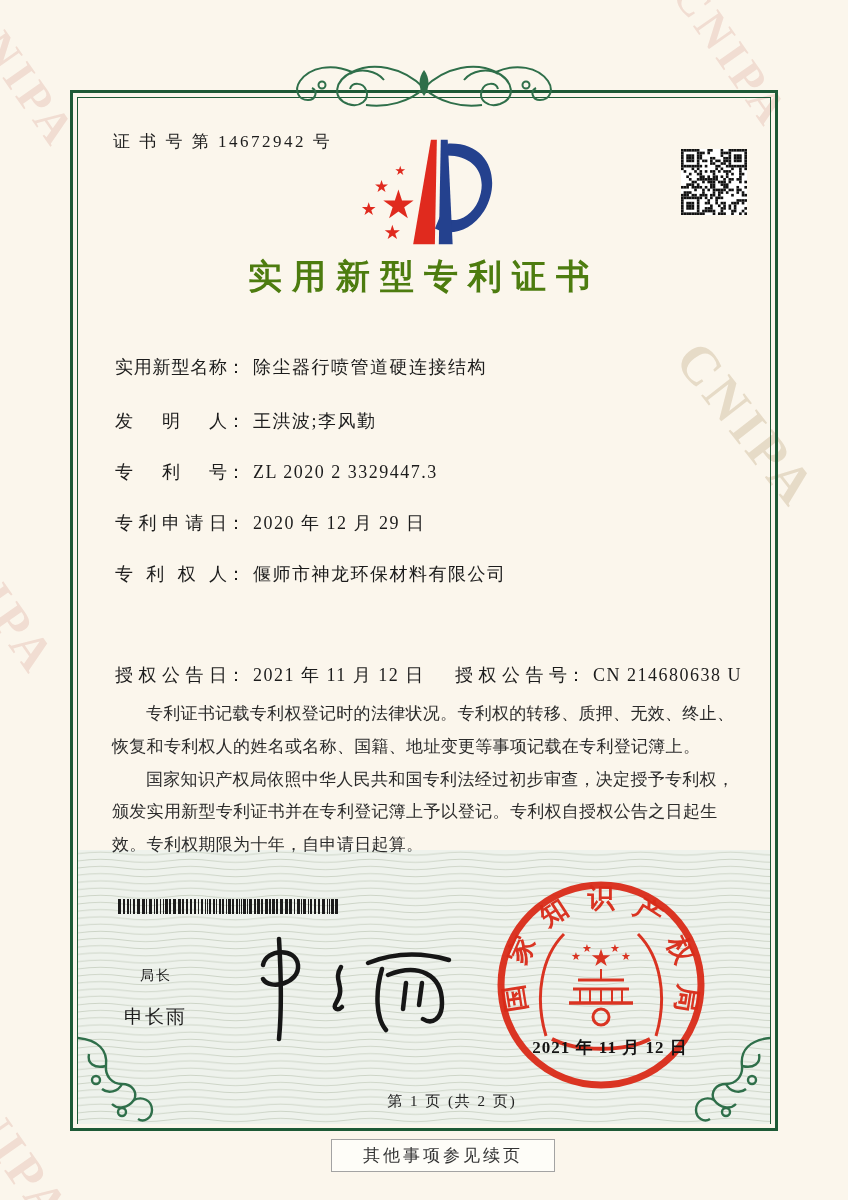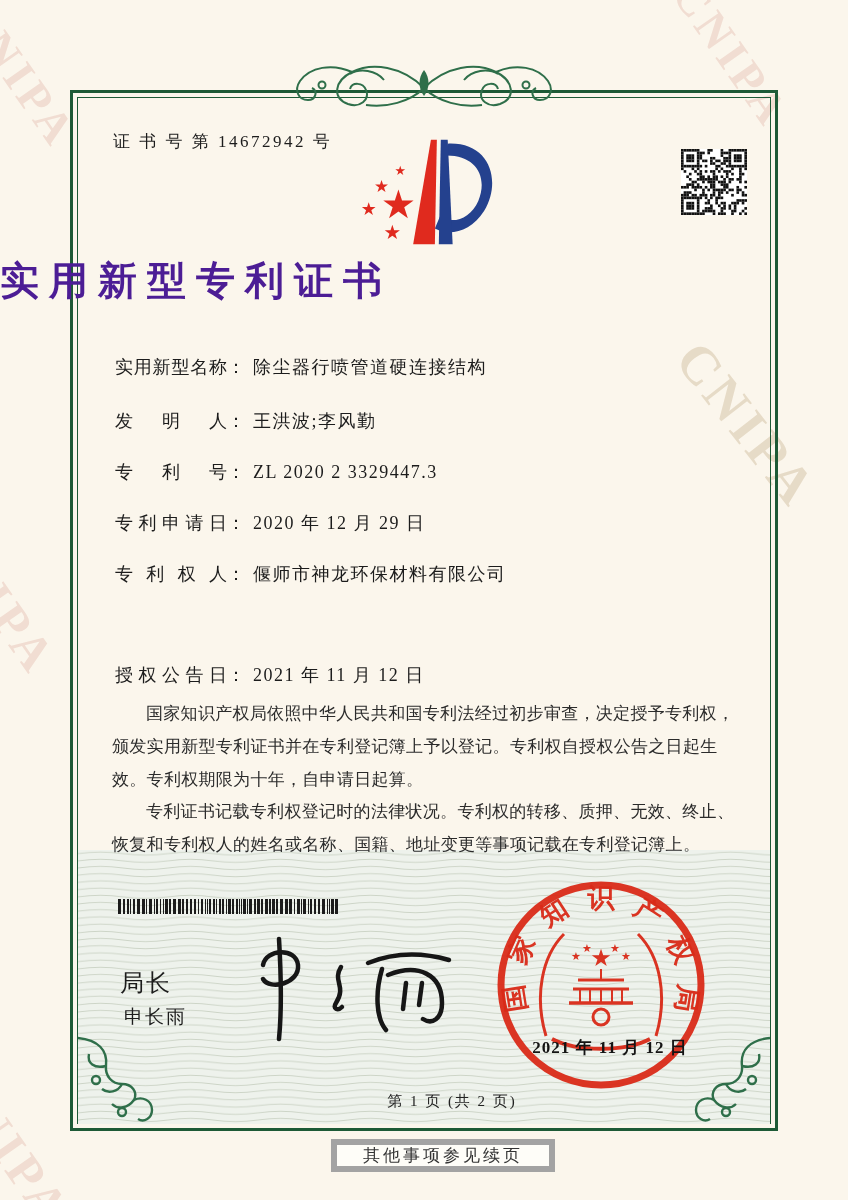--- a/index.html
+++ b/index.html
@@ -14,44 +14,44 @@
                 border:3px solid #1d5a36;box-sizing:border-box;}
   .border-inner{position:absolute;left:77px;top:97px;width:694px;height:1027px;
                 border:1.5px solid #1d5a36;box-sizing:border-box;}
   .waves{position:absolute;left:78px;top:850px;}
   .ornament{position:absolute;left:284px;top:58px;}
   .corner{position:absolute;}
   
   .cert-no{position:absolute;left:113px;top:130px;font-size:17px;letter-spacing:2.5px;}
   .logo{position:absolute;left:352px;top:133px;}
   .qr{position:absolute;left:681px;top:149px;}
-  .title{position:absolute;left:0;top:254px;width:100%;
-         font-size:39px;font-weight:700;letter-spacing:10px;color:#4c1d95;}
+  .title{position:absolute;left:0;top:254px;width:100%;text-align:center;
+         font-size:34px;font-weight:700;letter-spacing:10px;color:#4d7c0f;}
   
   .frow{position:absolute;left:115px;width:645px;font-size:18px;white-space:nowrap;}
   .flabel{display:inline-block;width:112px;text-align:justify;text-align-last:justify;vertical-align:bottom;}
   .fcolon{display:inline-block;margin-right:8px;}
   .fvalue{letter-spacing:1.5px;}
   .grant2{position:absolute;left:340px;top:0;}
   
   .paras{position:absolute;left:112px;top:698px;width:636px;font-size:17px;
          line-height:1.93;color:#2b2b2b;}
   .paras p{margin:0;text-indent:2em;letter-spacing:.3px;}
   
   .barcode{position:absolute;left:118px;top:899px;}
-  .signer-title{position:absolute;left:120px;top:967px;font-size:24px;letter-spacing:2px;}
+  .signer-title{position:absolute;left:140px;top:967px;font-size:14px;letter-spacing:2px;}
   .signer-name{position:absolute;left:124px;top:1004px;font-size:19px;letter-spacing:2px;}
   .signature{position:absolute;left:246px;top:933px;}
   .seal{position:absolute;left:492px;top:876px;}
   .seal-date{position:absolute;left:522px;top:1036px;width:176px;text-align:center;
              font-size:17px;font-weight:600;color:#141414;letter-spacing:1px;}
   .page-no{position:absolute;left:0;top:1092px;width:100%;text-align:center;
            font-size:15px;letter-spacing:2px;color:#222;padding-left:28px;}
   .cont-box{position:absolute;left:331px;top:1139px;width:224px;height:33px;
-            background:#fefdf8;border:6px solid #a3a3a3;box-sizing:border-box;
+            background:#fefdf8;border:1px solid #a3a3a3;box-sizing:border-box;
             display:flex;align-items:center;justify-content:center;
             font-size:17px;letter-spacing:3px;color:#333;}
 </style>
 </head>
 <body>
 
 <div class="page">
 
   <span class="wm" style="left:-8px;top:-10px;transform:rotate(55deg);">CNIPA</span>
   <span class="wm" style="left:705px;top:-30px;transform:rotate(55deg);">CNIPA</span>
@@ -444,25 +444,28 @@
   <div class="frow" style="top:511px">
     <span class="flabel">专利申请日</span><span class="fcolon">：</span><span class="fvalue">2020 年 12 月 29 日</span>
   </div>
   <div class="frow" style="top:562px">
     <span class="flabel">专利权人</span><span class="fcolon">：</span><span class="fvalue">偃师市神龙环保材料有限公司</span>
   </div>
   <div class="frow" style="top:663px">
     <span>
       <span class="flabel">授权公告日</span><span class="fcolon">：</span><span class="fvalue">2021 年 11 月 12 日</span>
     </span>
+    <span class="grant2">
+      <span class="flabel">授权公告号</span><span class="fcolon">：</span><span class="fvalue">CN 214680638 U</span>
+    </span>
   </div>
 
   <div class="paras">
+    <p>专利证书记载专利权登记时的法律状况。专利权的转移、质押、无效、终止、恢复和专利权人的姓名或名称、国籍、地址变更等事项记载在专利登记簿上。</p>
     <p>国家知识产权局依照中华人民共和国专利法经过初步审查，决定授予专利权，颁发实用新型专利证书并在专利登记簿上予以登记。专利权自授权公告之日起生效。专利权期限为十年，自申请日起算。</p>
-    <p>专利证书记载专利权登记时的法律状况。专利权的转移、质押、无效、终止、恢复和专利权人的姓名或名称、国籍、地址变更等事项记载在专利登记簿上。</p>
   </div>
 
   <svg id="barcode-svg" class="barcode" width="220" height="15">
       <g fill="#1c1c1c">
         <rect x="0" y="0" width="3" height="15"></rect>
         <rect x="5" y="0" width="2" height="15"></rect>
         <rect x="9" y="0" width="2" height="15"></rect>
         <rect x="12" y="0" width="1" height="15"></rect>
         <rect x="15" y="0" width="2" height="15"></rect>
         <rect x="19" y="0" width="3" height="15"></rect>

